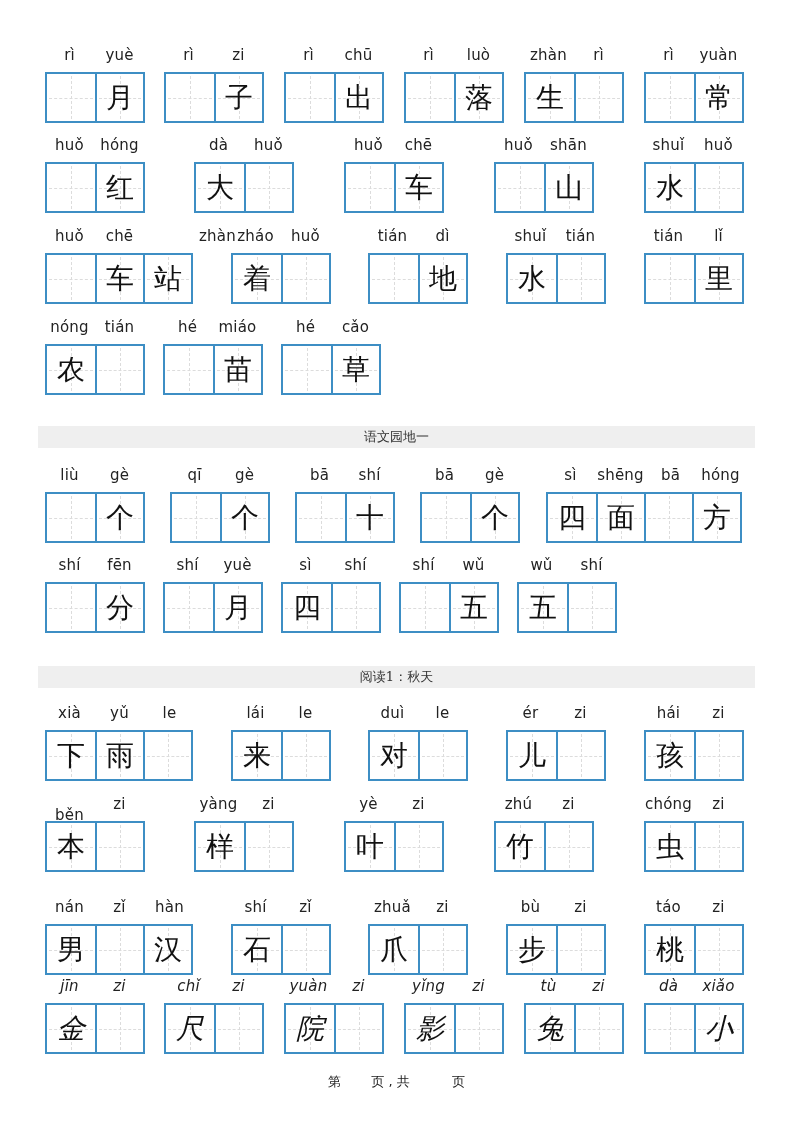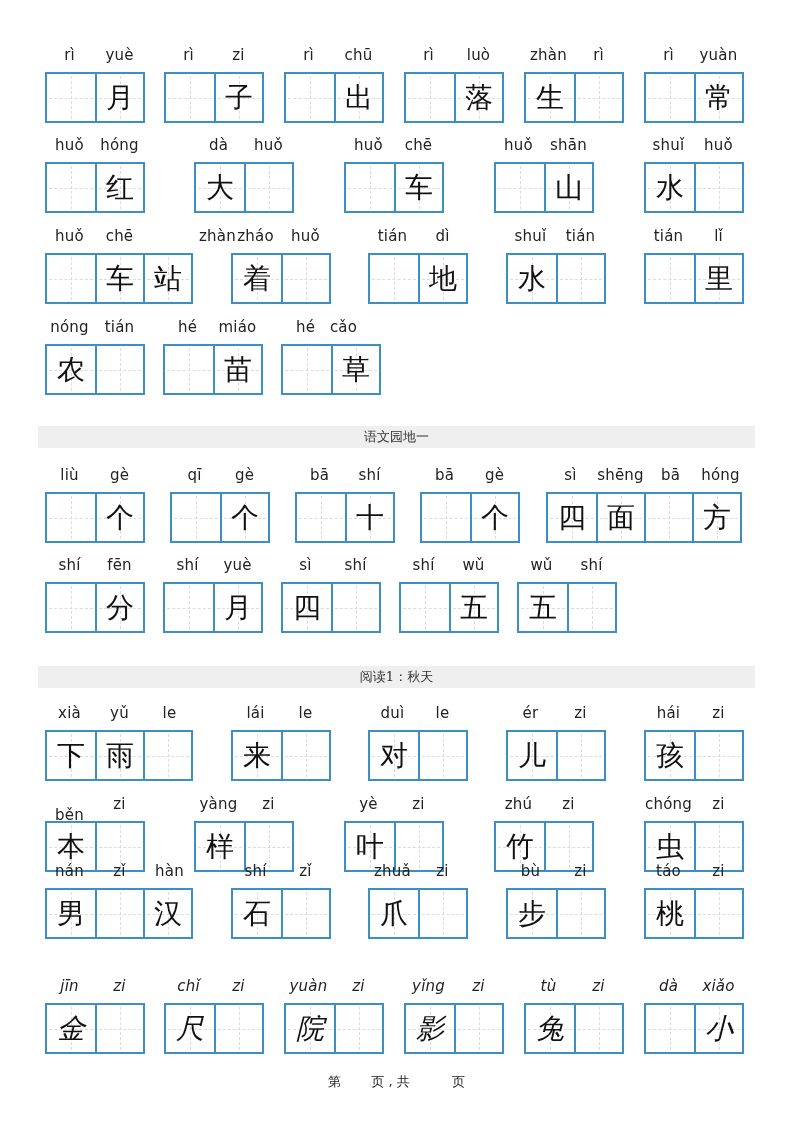--- a/index.html
+++ b/index.html
@@ -368,21 +368,21 @@
           <div class="cell">
             <div class="gh"></div>
             <div class="gv"></div>
             <div class="hz">苗</div>
           </div>
         </div>
       </div>
       <div class="group" style="left: 281px;">
         <div class="pinyin-line">
           <div class="py" style="left: 0px;">hé</div>
-          <div class="py" style="left: 38px;">cǎo</div>
+          <div class="py" style="left: 50px;">cǎo</div>
         </div>
         <div class="boxes">
           <div class="cell">
             <div class="gh"></div>
             <div class="gv"></div>
             <div class="hz"></div>
           </div>
           <div class="cell">
             <div class="gh"></div>
             <div class="gv"></div>
@@ -772,21 +772,21 @@
             <div class="hz">虫</div>
           </div>
           <div class="cell">
             <div class="gh"></div>
             <div class="gv"></div>
             <div class="hz"></div>
           </div>
         </div>
       </div>
     </div>
-    <div class="row" style="top: 860px;">
+    <div class="row" style="top: 896px;">
       <div class="group" style="left: 45px;">
         <div class="pinyin-line">
           <div class="py" style="left: 0px;">nán</div>
           <div class="py" style="left: 50px;">zǐ</div>
           <div class="py" style="left: 100px;">hàn</div>
         </div>
         <div class="boxes">
           <div class="cell">
             <div class="gh"></div>
             <div class="gv"></div>

